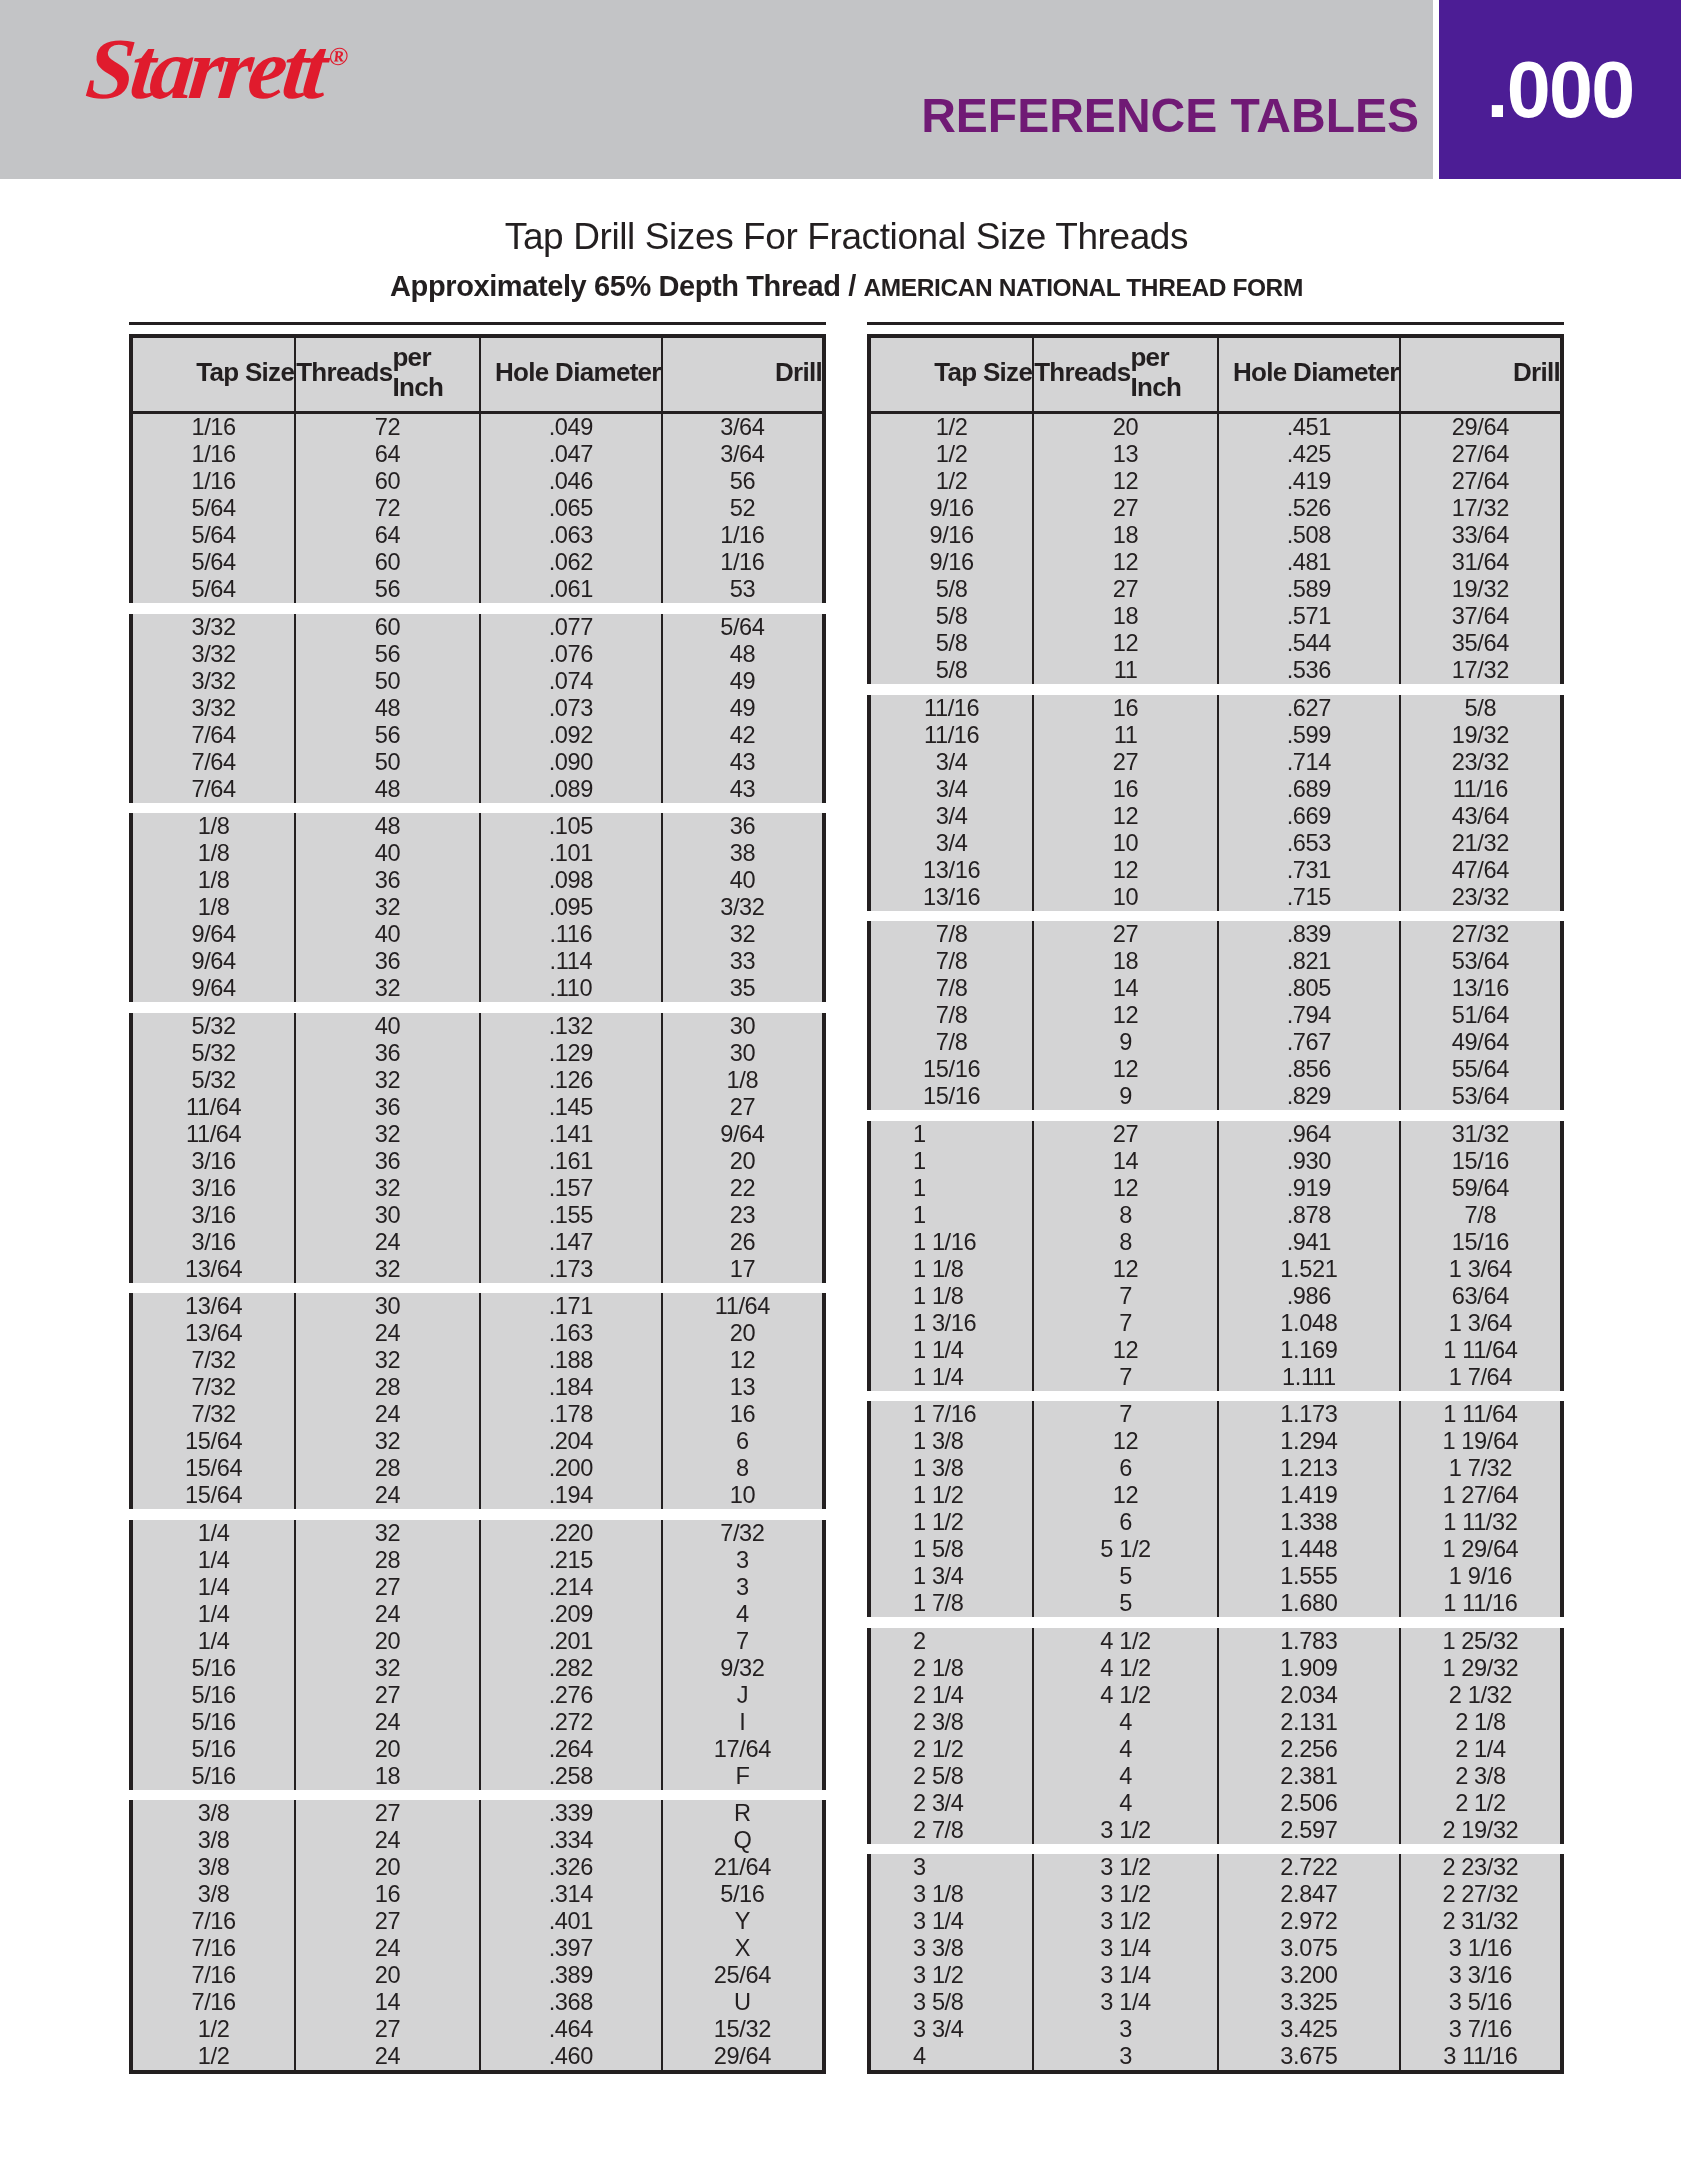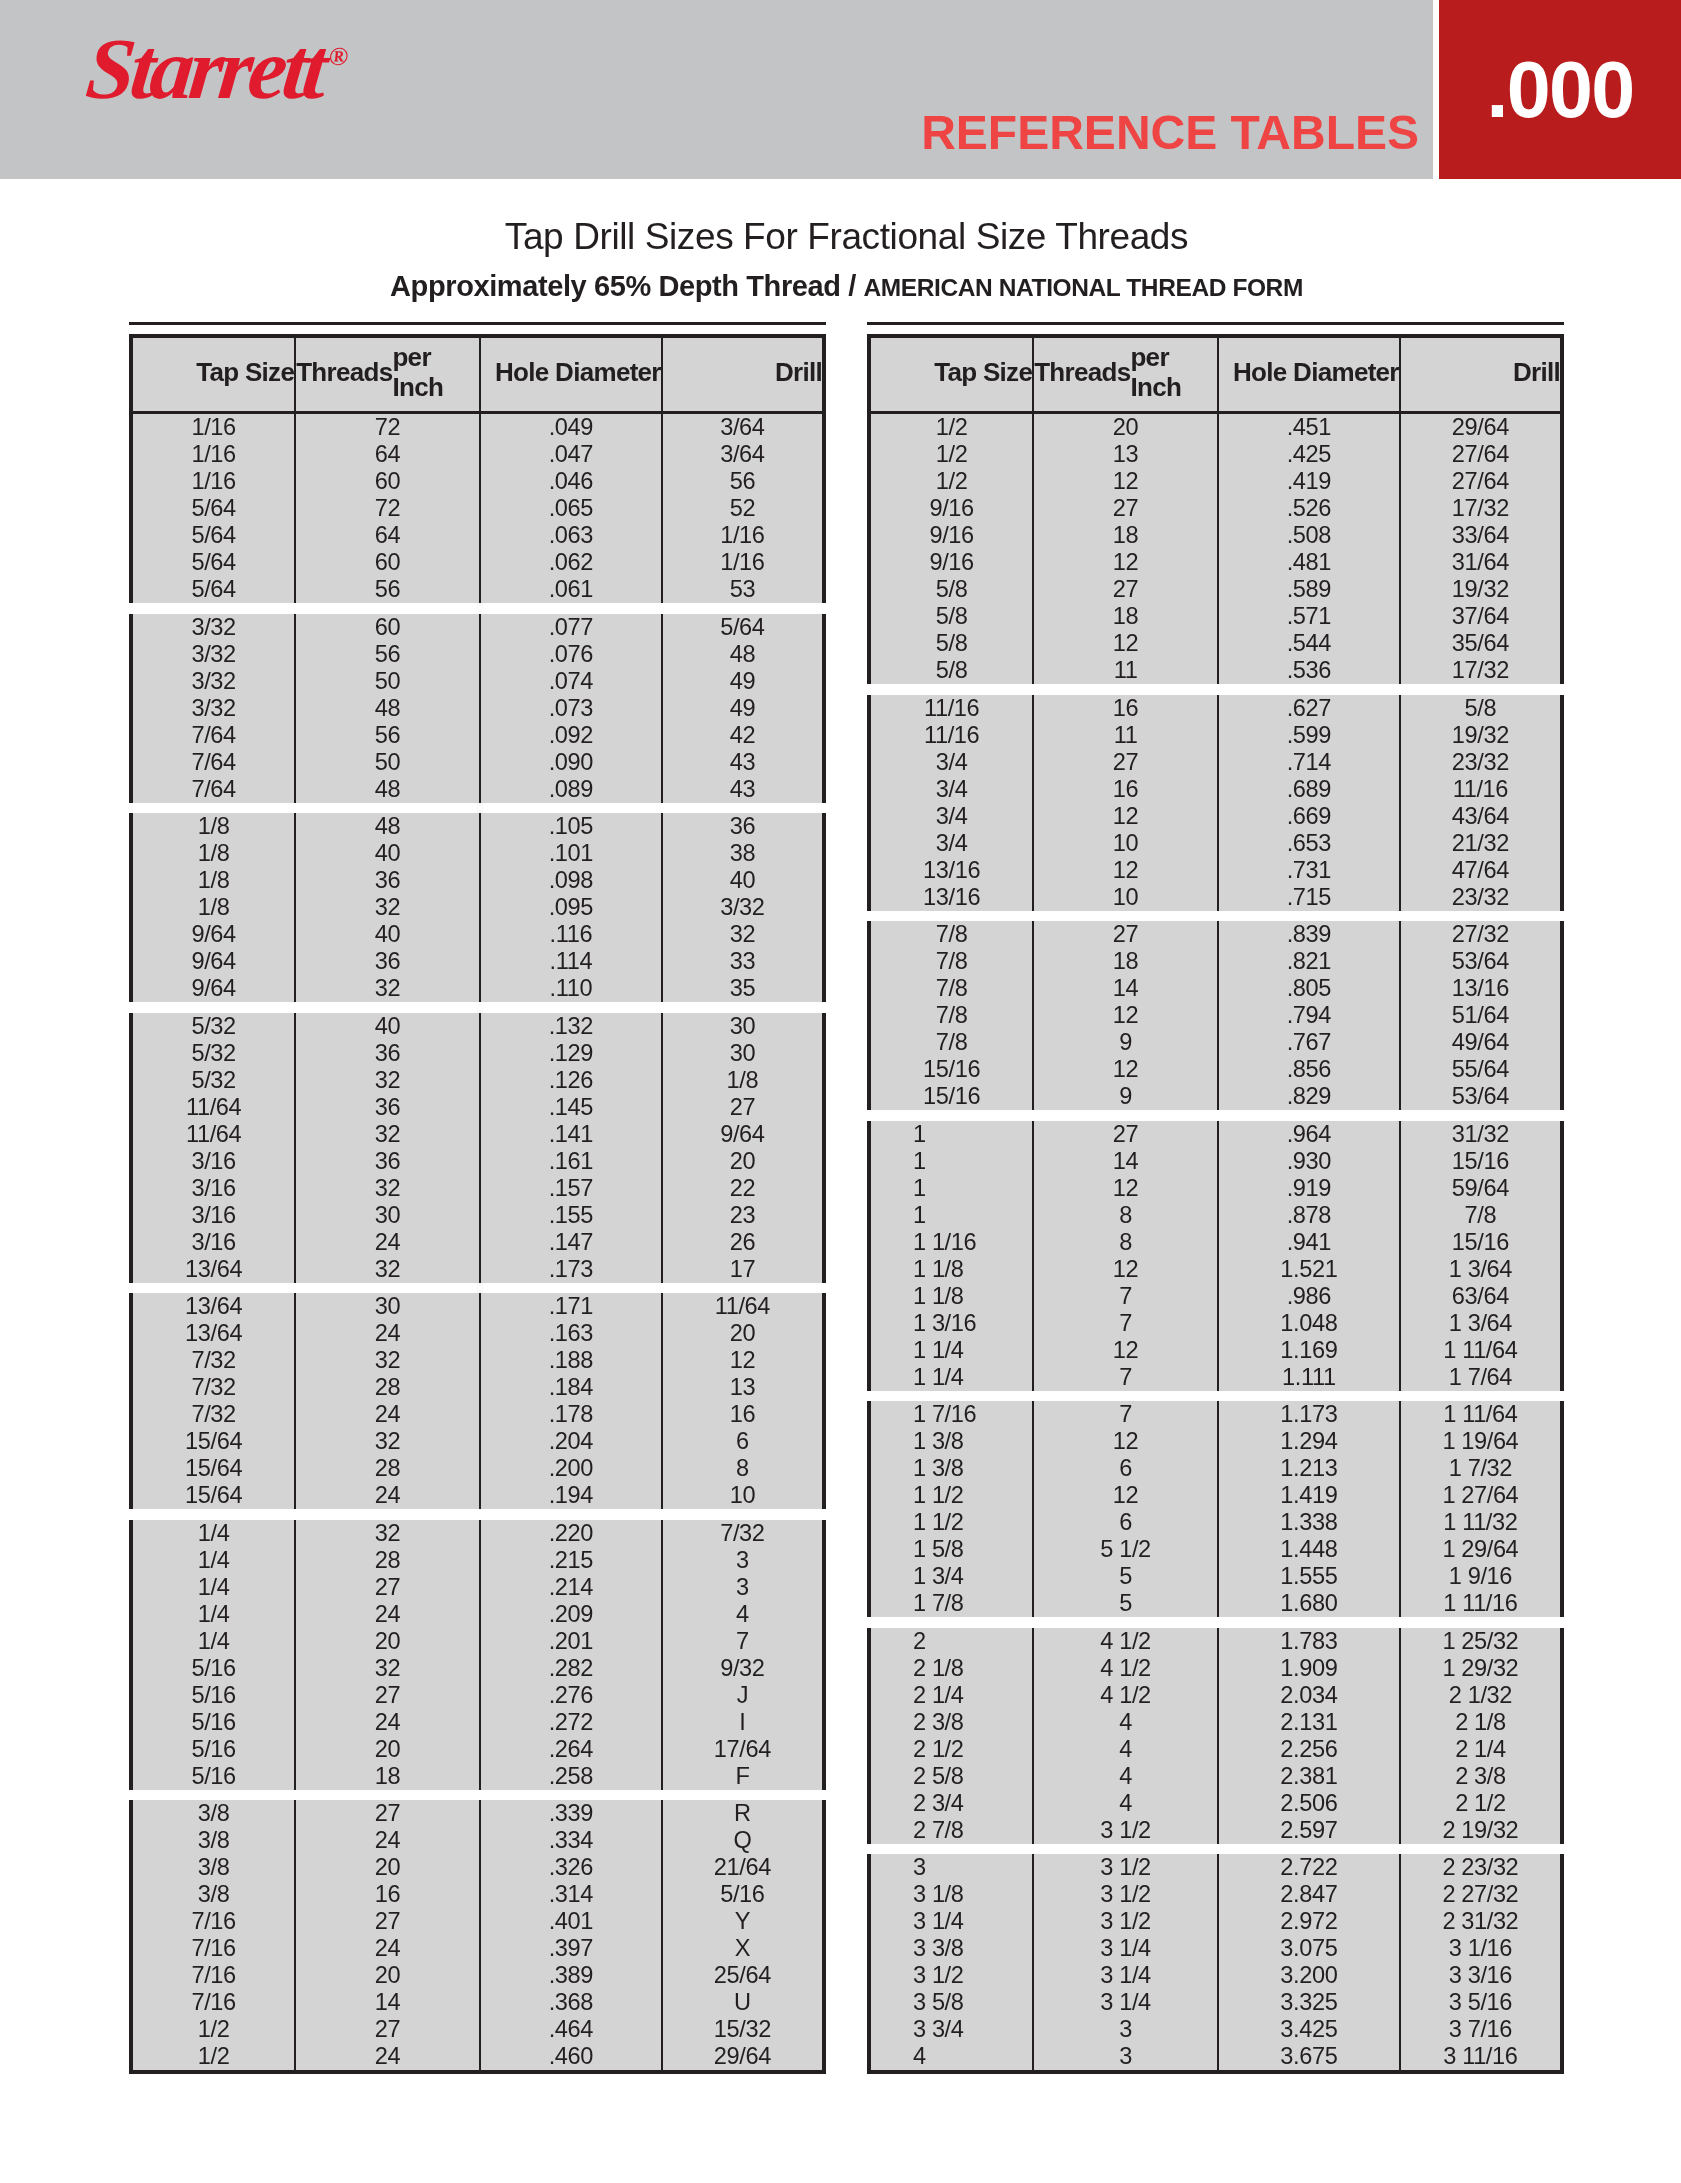--- a/index.html
+++ b/index.html
@@ -6,23 +6,23 @@
   .page{position:relative;width:1681px;height:2184px;background:#ffffff;
         font-family:"Liberation Sans",sans-serif;color:#231f20;overflow:hidden;}
 
   
   .topbar{position:absolute;top:0;left:0;width:1681px;height:179px;background:#fff;}
   .graybar{position:absolute;top:0;left:0;width:1433px;height:179px;background:#c3c4c6;}
   .logo{position:absolute;left:87px;top:24.5px;font-family:"Liberation Serif",serif;
         font-style:italic;font-weight:bold;font-size:87px;line-height:1;
         color:#e01b2d;letter-spacing:-4.4px;transform:skewX(-6deg);}
   .logo .reg{font-size:26px;font-style:normal;letter-spacing:0;vertical-align:33px;margin-left:5.2px;}
-  .section-title{position:absolute;right:262px;bottom:19px;font-weight:bold;font-size:48px;
-        letter-spacing:0px;color:#ef4444;white-space:nowrap;}
-  .tab{position:absolute;top:0;right:0;width:242px;height:179px;background:#b91c1c;
+  .section-title{position:absolute;right:262px;bottom:36px;font-weight:bold;font-size:48px;
+        letter-spacing:0px;color:#701a75;white-space:nowrap;}
+  .tab{position:absolute;top:0;right:0;width:242px;height:179px;background:#4c1d95;
        display:flex;align-items:center;justify-content:center;
        color:#fff;font-weight:bold;font-size:79px;letter-spacing:-1.7px;}
 
   
   .content{position:absolute;left:129px;top:179px;width:1435px;}
   .title{margin:37px 0 0 0;text-align:center;font-size:37px;font-weight:normal;letter-spacing:-0.4px;}
   .subtitle{margin:12.2px 0 0 0;text-align:center;font-size:29px;font-weight:bold;letter-spacing:-0.4px;}
   .subtitle .caps{font-size:24.5px;}
 
   

